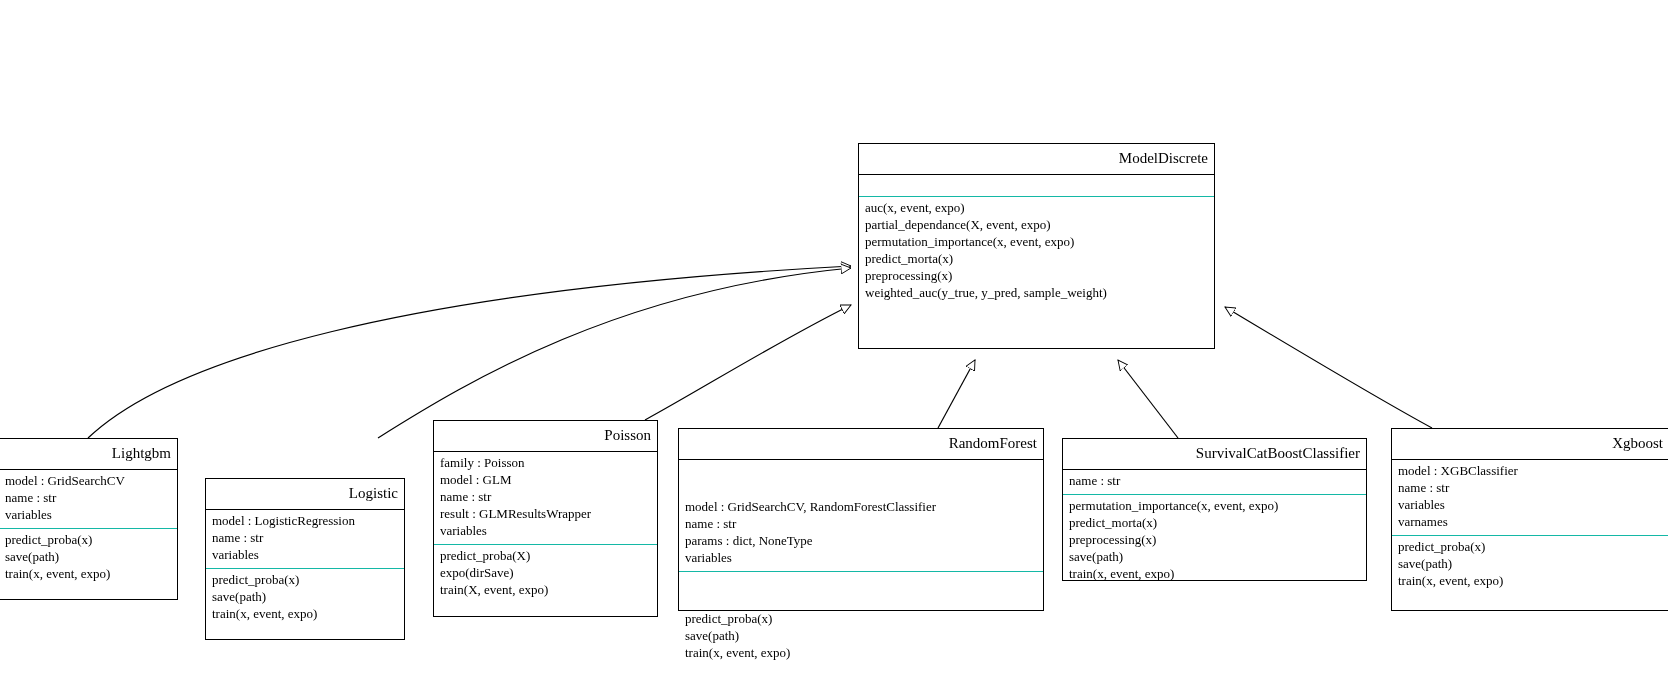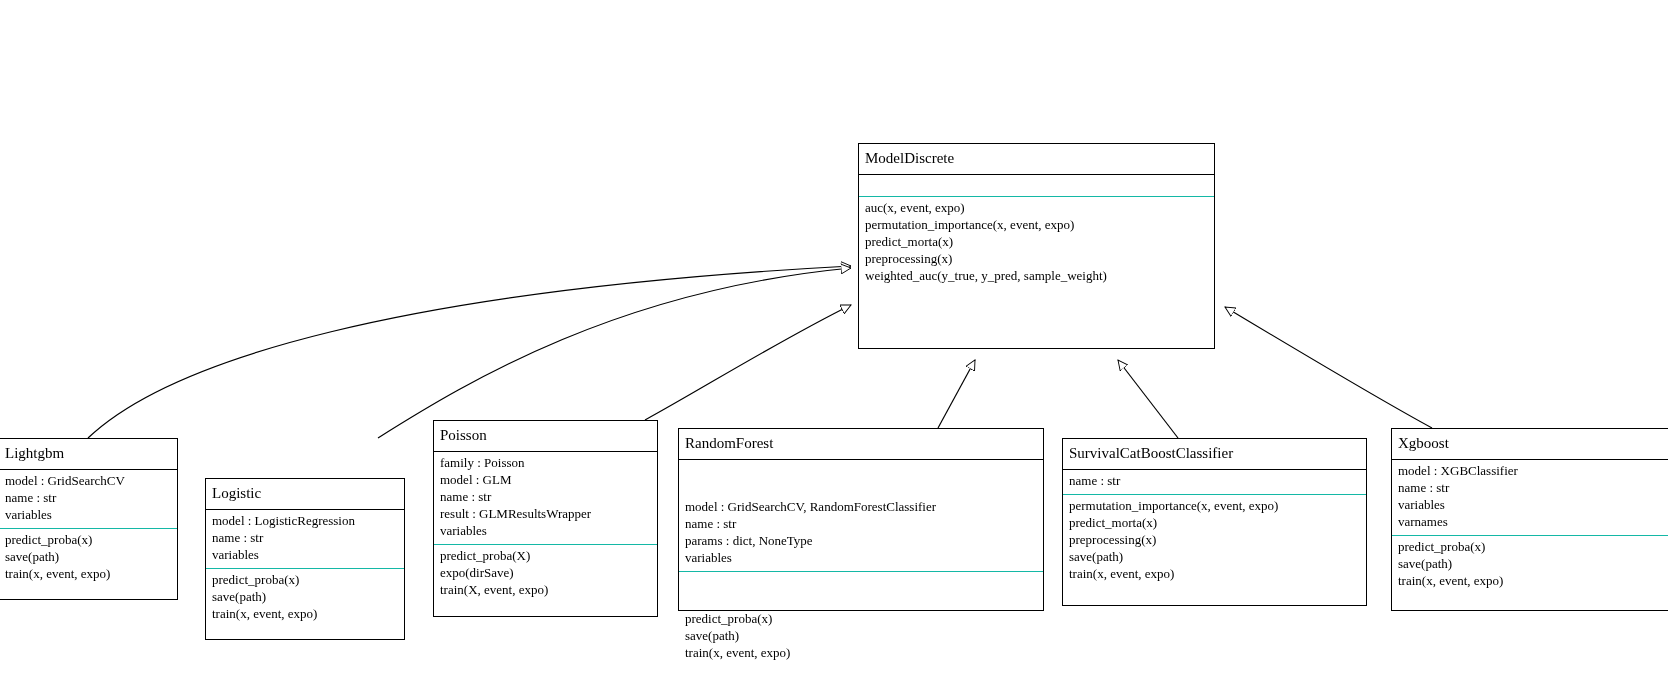--- a/index.html
+++ b/index.html
@@ -27,21 +27,21 @@
   }
   .uml-class {
     position: absolute;
     box-sizing: border-box;
     background: #ffffff;
     border: 1px solid #000000;
     display: flex;
     flex-direction: column;
   }
   .class-name {
-    text-align: left;
+    text-align: right;
     font-size: 15px;
     line-height: 1.42;
     padding: 4px 6px 5px 6px;
     border-bottom: 1px solid #000000;
     white-space: nowrap;
   }
   .compartment {
     padding: 3px 6px 4px 6px;
     font-size: 15px;
     line-height: 1.30;
@@ -82,20 +82,21 @@
     <path d="M 1178 438 L 1118 360" fill="none" stroke="#000000" stroke-width="1.2" marker-end="url(#hollow-triangle)"></path>
 
     <path d="M 1432 428 C 1380 400 1280 340 1225 307" fill="none" stroke="#000000" stroke-width="1.2" marker-end="url(#hollow-triangle)"></path>
   </svg>
 
   <div class="uml-class" style="left:858px; top:143px; width:357px; height:206px;">
     <div class="class-name">ModelDiscrete</div>
     <div class="compartment attributes empty-attrs"></div>
     <div class="compartment methods">
       <div class="member">auc(x, event, expo)</div>
+      <div class="member">partial_dependance(X, event, expo)</div>
       <div class="member">permutation_importance(x, event, expo)</div>
       <div class="member">predict_morta(x)</div>
       <div class="member">preprocessing(x)</div>
       <div class="member">weighted_auc(y_true, y_pred, sample_weight)</div>
     </div>
   </div>
 
   <div class="uml-class" style="left:-2px; top:438px; width:180px; height:162px;">
     <div class="class-name">Lightgbm</div>
     <div class="compartment attributes">
@@ -148,21 +149,21 @@
       <div class="member">params : dict, NoneType</div>
       <div class="member">variables</div>
     </div>
     <div class="compartment methods">
       <div class="member">predict_proba(x)</div>
       <div class="member">save(path)</div>
       <div class="member">train(x, event, expo)</div>
     </div>
   </div>
 
-  <div class="uml-class" style="left:1062px; top:438px; width:305px; height:168px;">
+  <div class="uml-class" style="left:1062px; top:438px; width:305px; height:143px;">
     <div class="class-name">SurvivalCatBoostClassifier</div>
     <div class="compartment attributes">
       <div class="member">name : str</div>
     </div>
     <div class="compartment methods">
       <div class="member">permutation_importance(x, event, expo)</div>
       <div class="member">predict_morta(x)</div>
       <div class="member">preprocessing(x)</div>
       <div class="member">save(path)</div>
       <div class="member">train(x, event, expo)</div>

